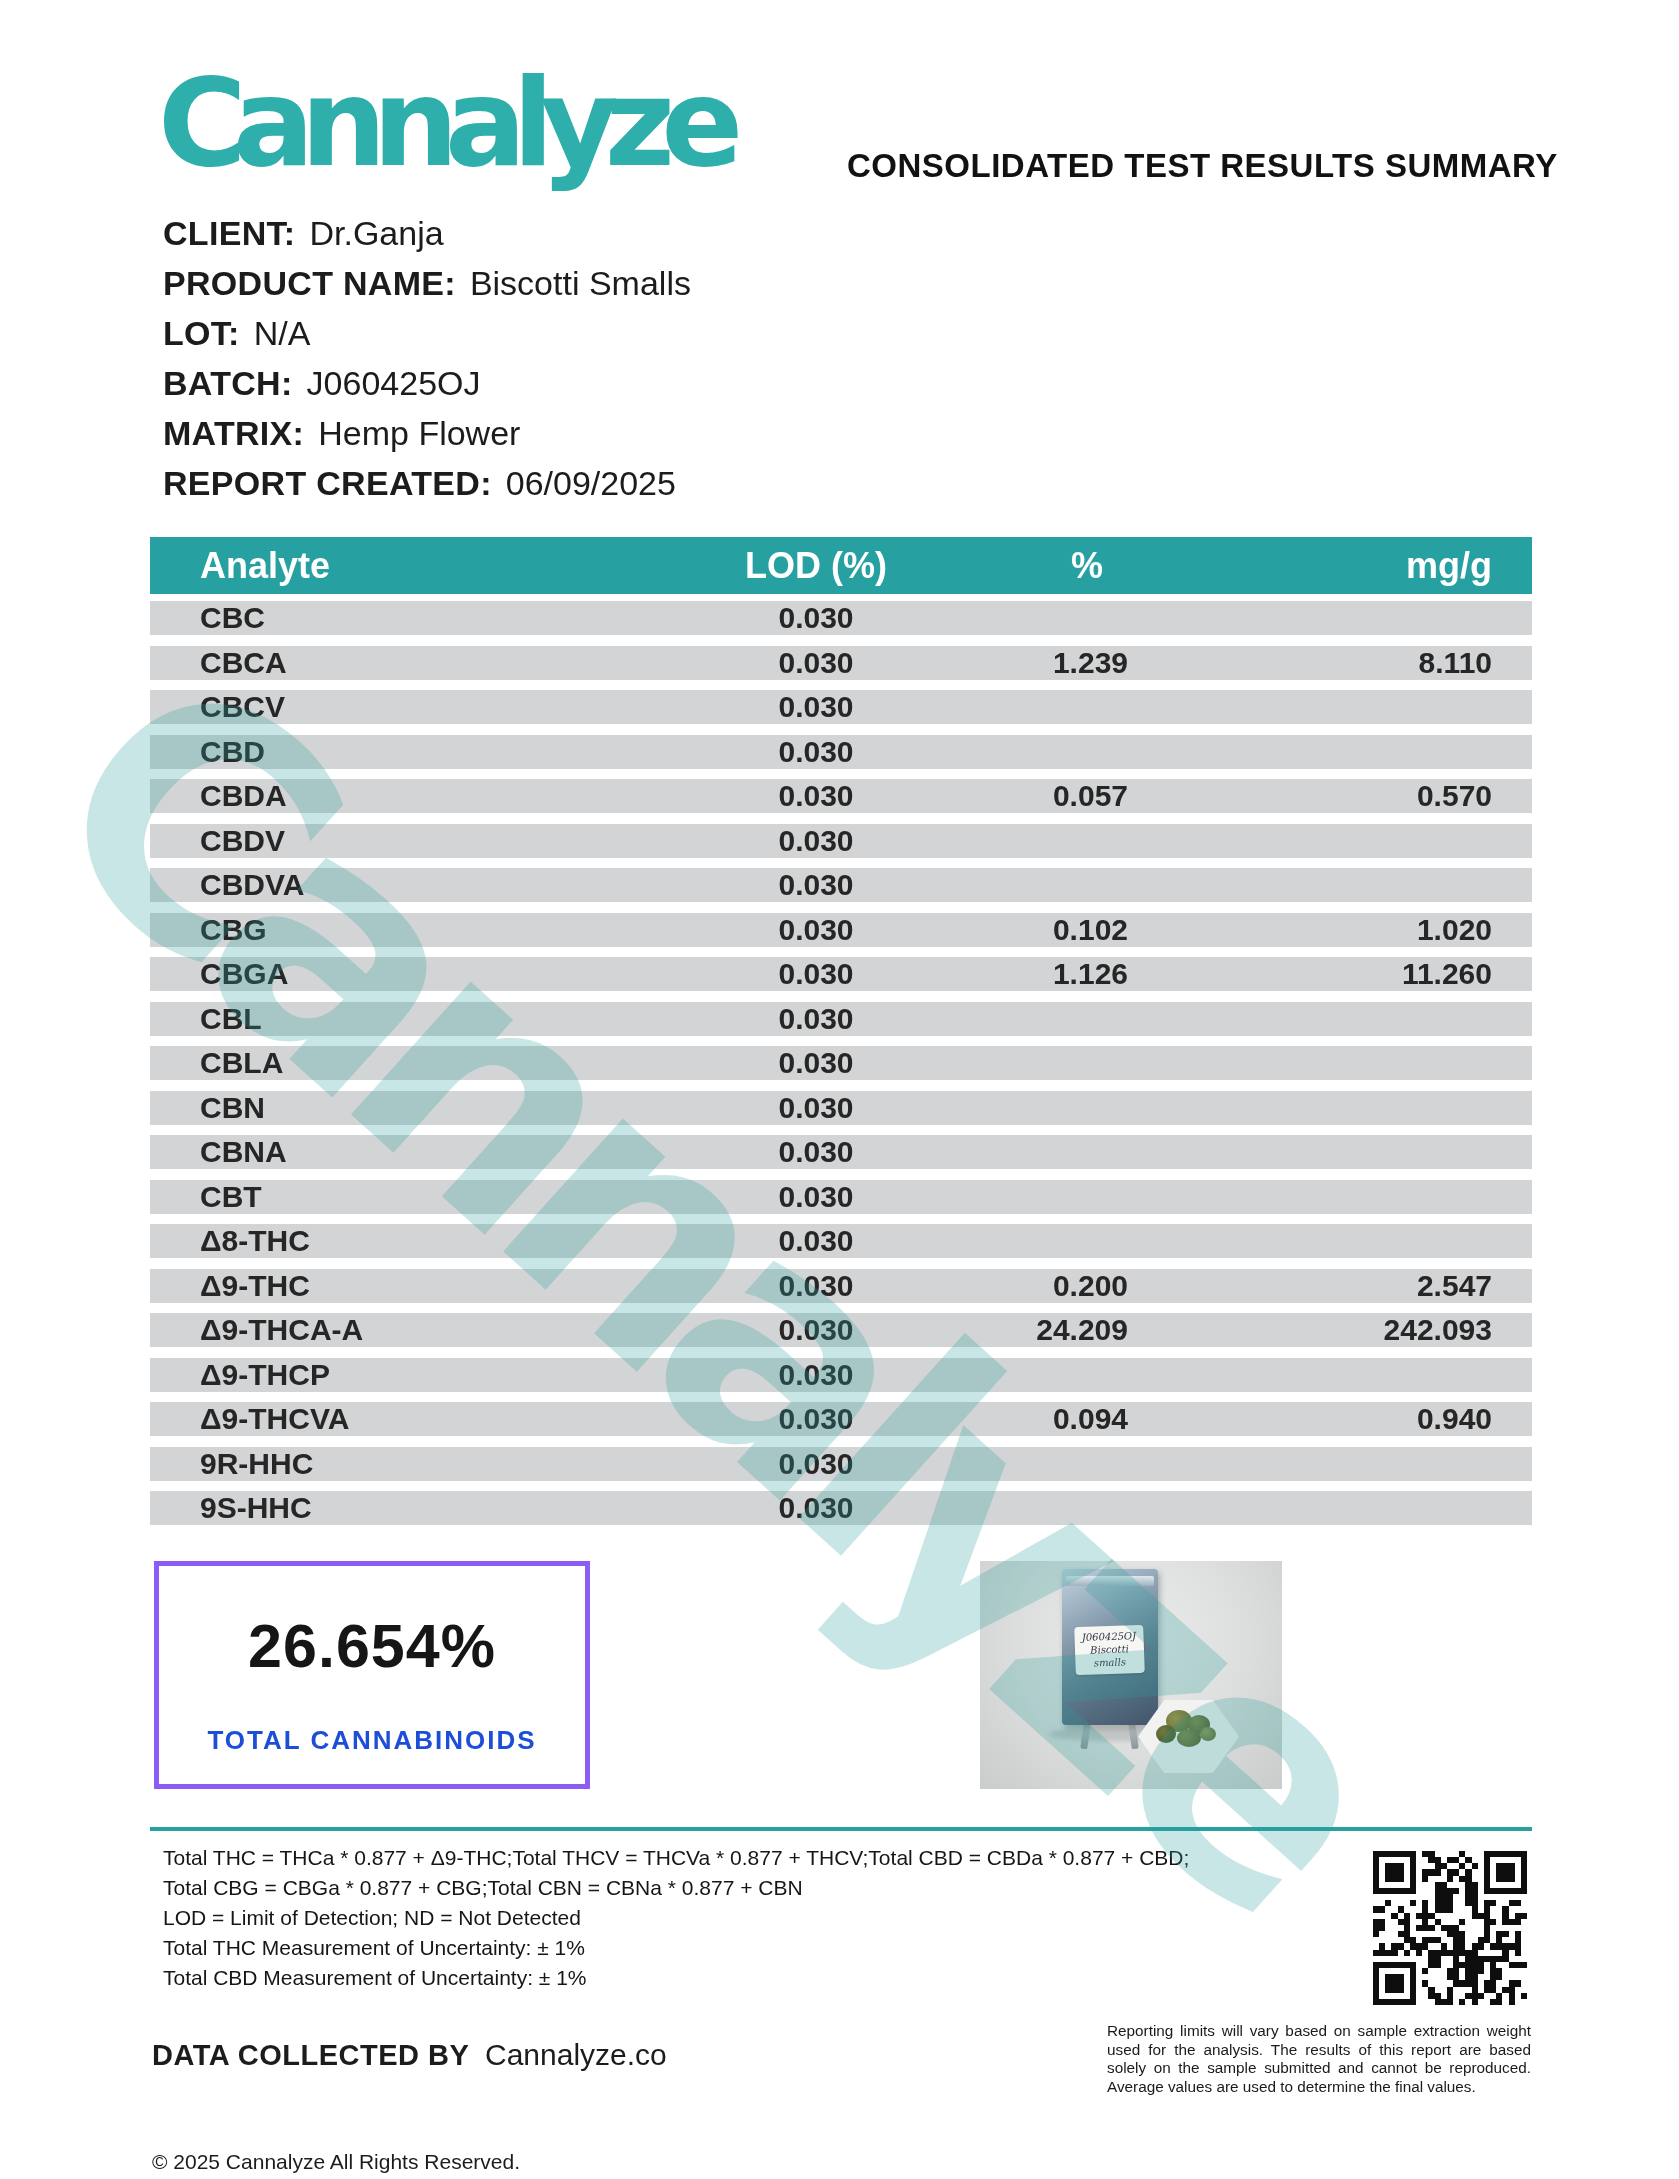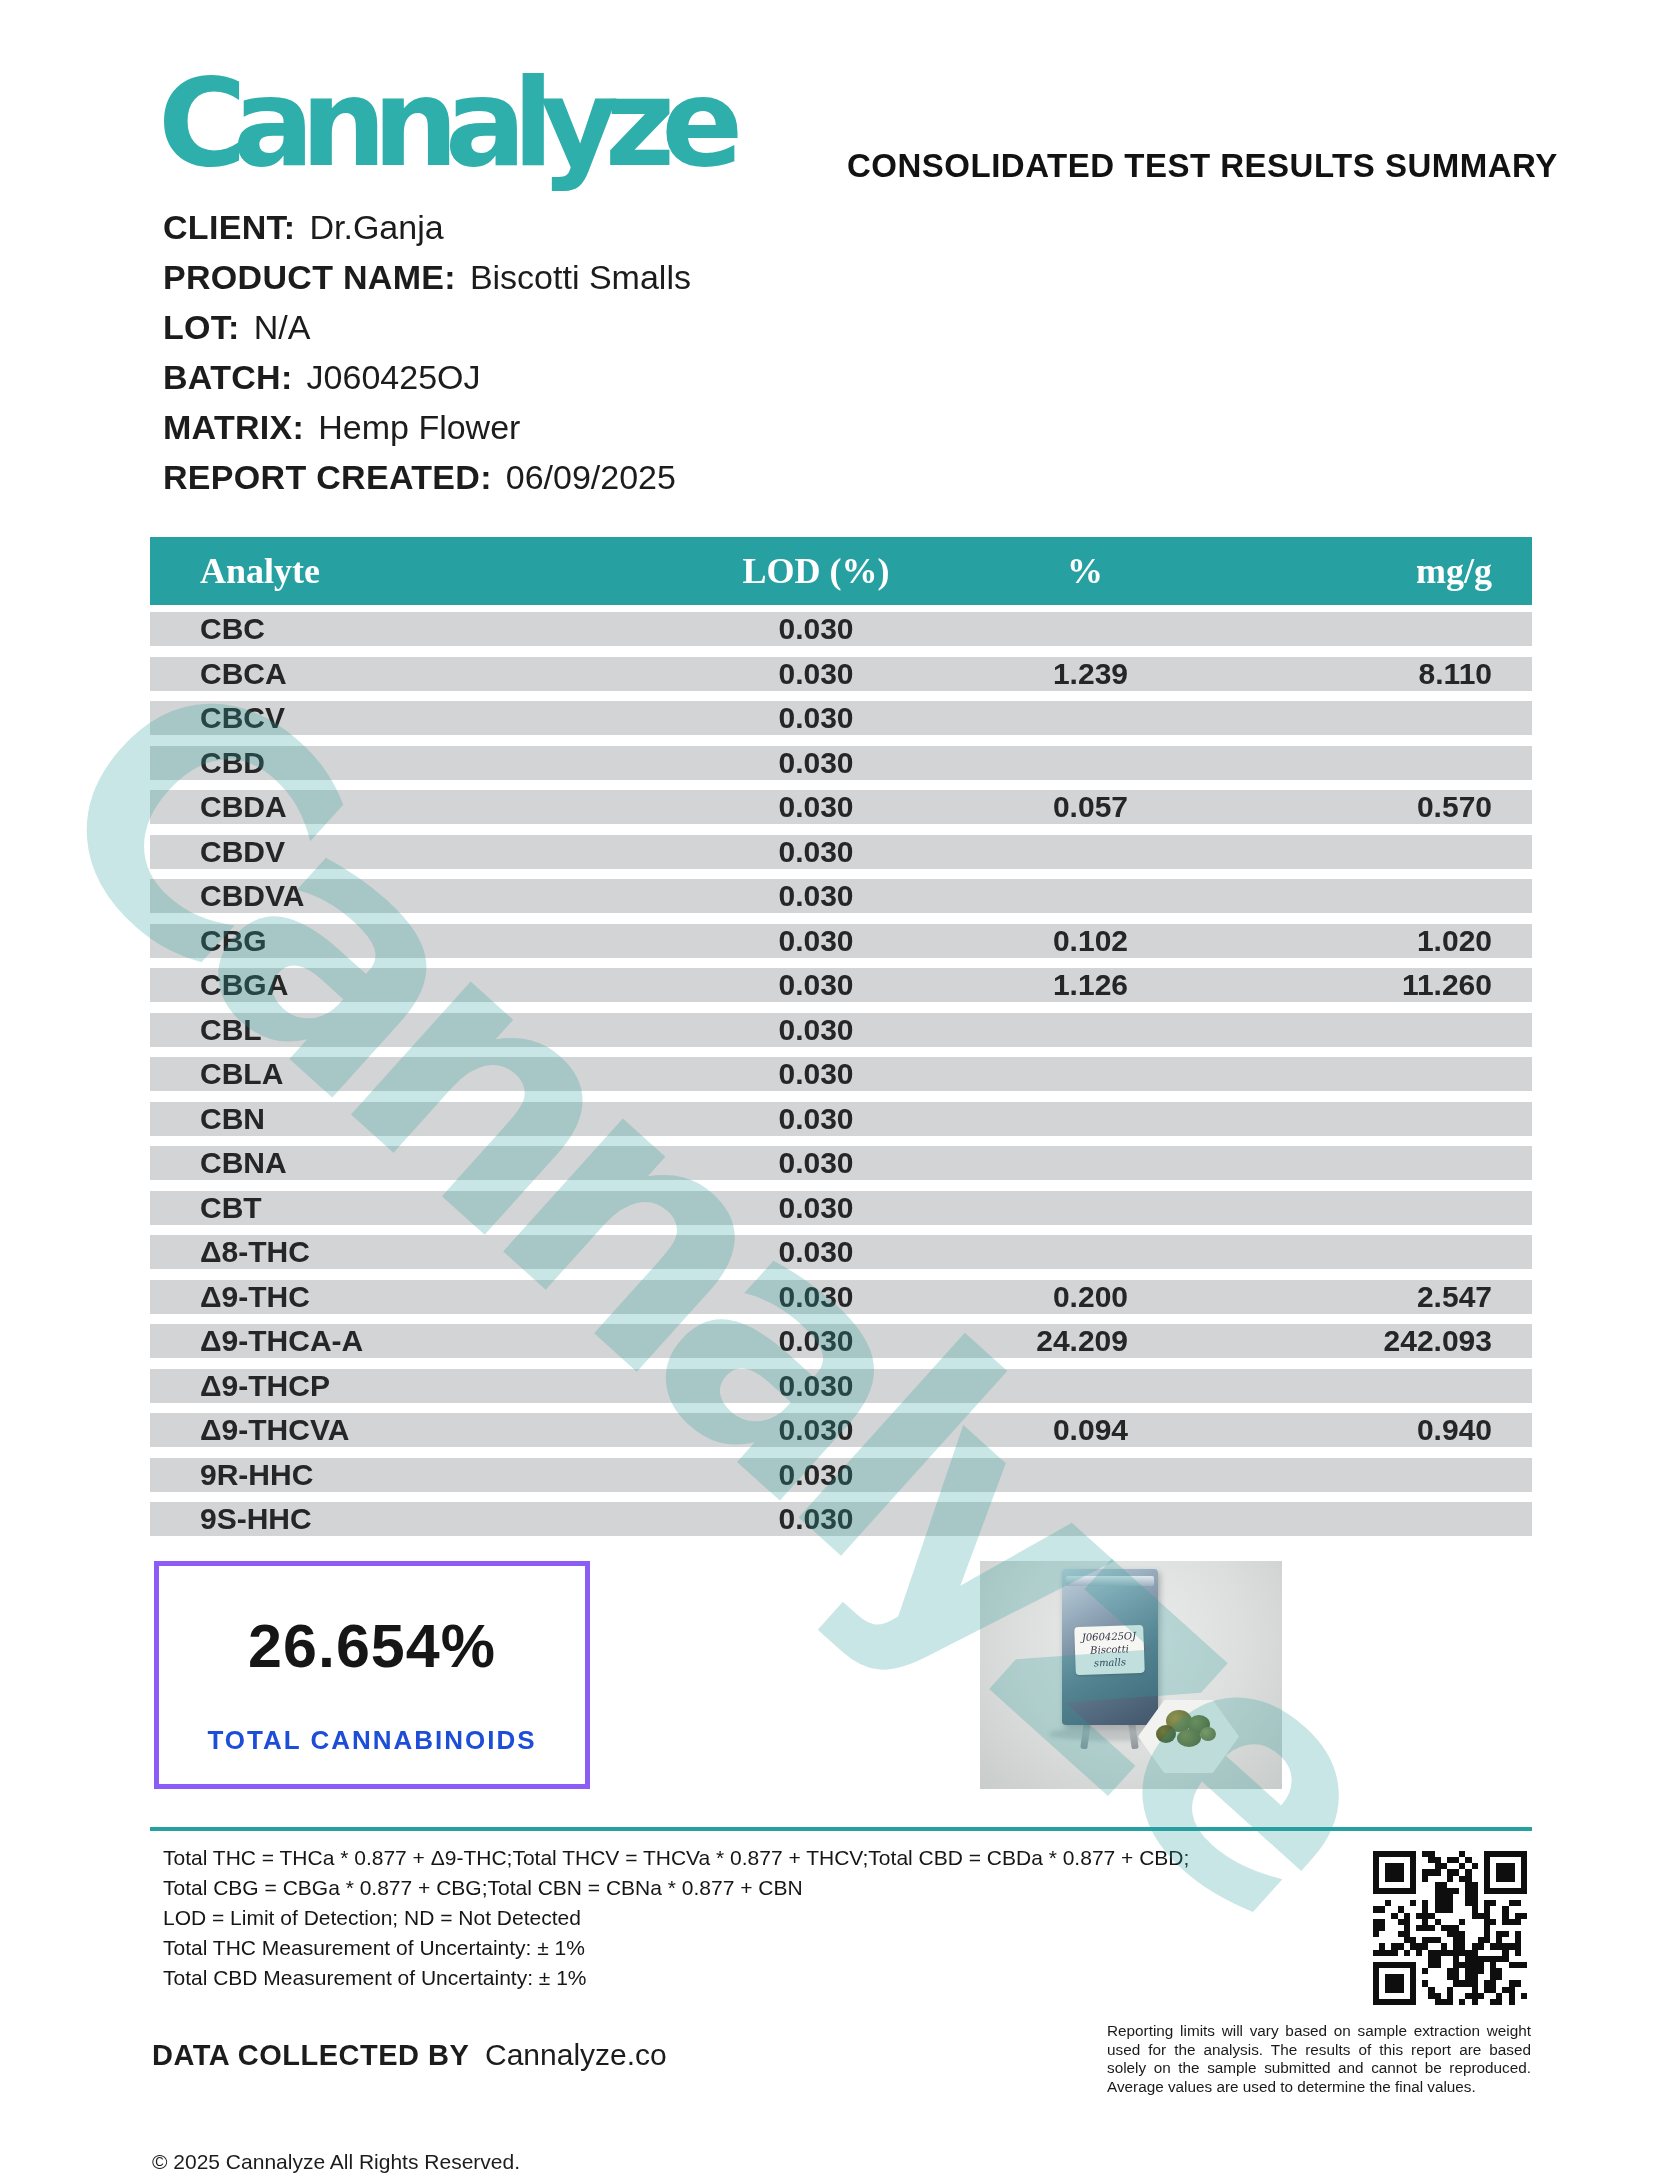--- a/index.html
+++ b/index.html
@@ -7,29 +7,29 @@
   .page{position:relative;width:1679px;height:2179px;background:#fff;overflow:hidden;}
 
   
   .logo{position:absolute;left:158px;top:57px;font-family:"DejaVu Sans",sans-serif;
         font-weight:bold;font-size:121px;letter-spacing:-14px;color:#2fafab;line-height:1.1;}
   .report-title{position:absolute;left:847px;top:147px;font-size:33px;font-weight:bold;
         letter-spacing:0.5px;color:#121212;}
 
   
   .info{position:absolute;left:163px;top:208px;font-size:34px;}
-  .info-line{height:50px;display:flex;white-space:nowrap;}
+  .info-line{height:50px;display:flex;align-items:center;white-space:nowrap;}
   .info-label{font-weight:bold;margin-right:14px;letter-spacing:0.3px;}
   .info-value{font-weight:normal;}
 
   
   .table{position:absolute;left:150px;top:537px;width:1382px;}
-  .thead{height:68px;background:#27a0a2;color:#fff;display:grid;
+  .thead{height:57px;background:#27a0a2;color:#fff;display:grid;
          grid-template-columns:485px 362px 131px 404px;align-items:center;
-         font-weight:bold;font-size:36px;font-family:Liberation Serif, serif;}
+         font-weight:bold;font-size:36px;}
   .tbody{margin-top:7px;font-weight:bold;}
   .trow{height:34px;background:#d3d4d6;display:grid;
         grid-template-columns:485px 362px 131px 404px;align-items:center;
         font-size:30px;margin-bottom:10.5px;color:#262626;}
   .c1{padding-left:50px;text-align:left;}
   .c2{text-align:center;}
   .c3{text-align:right;}
   .c4{text-align:right;padding-right:40px;}
   .thead .c3{padding-right:25px;}
 

